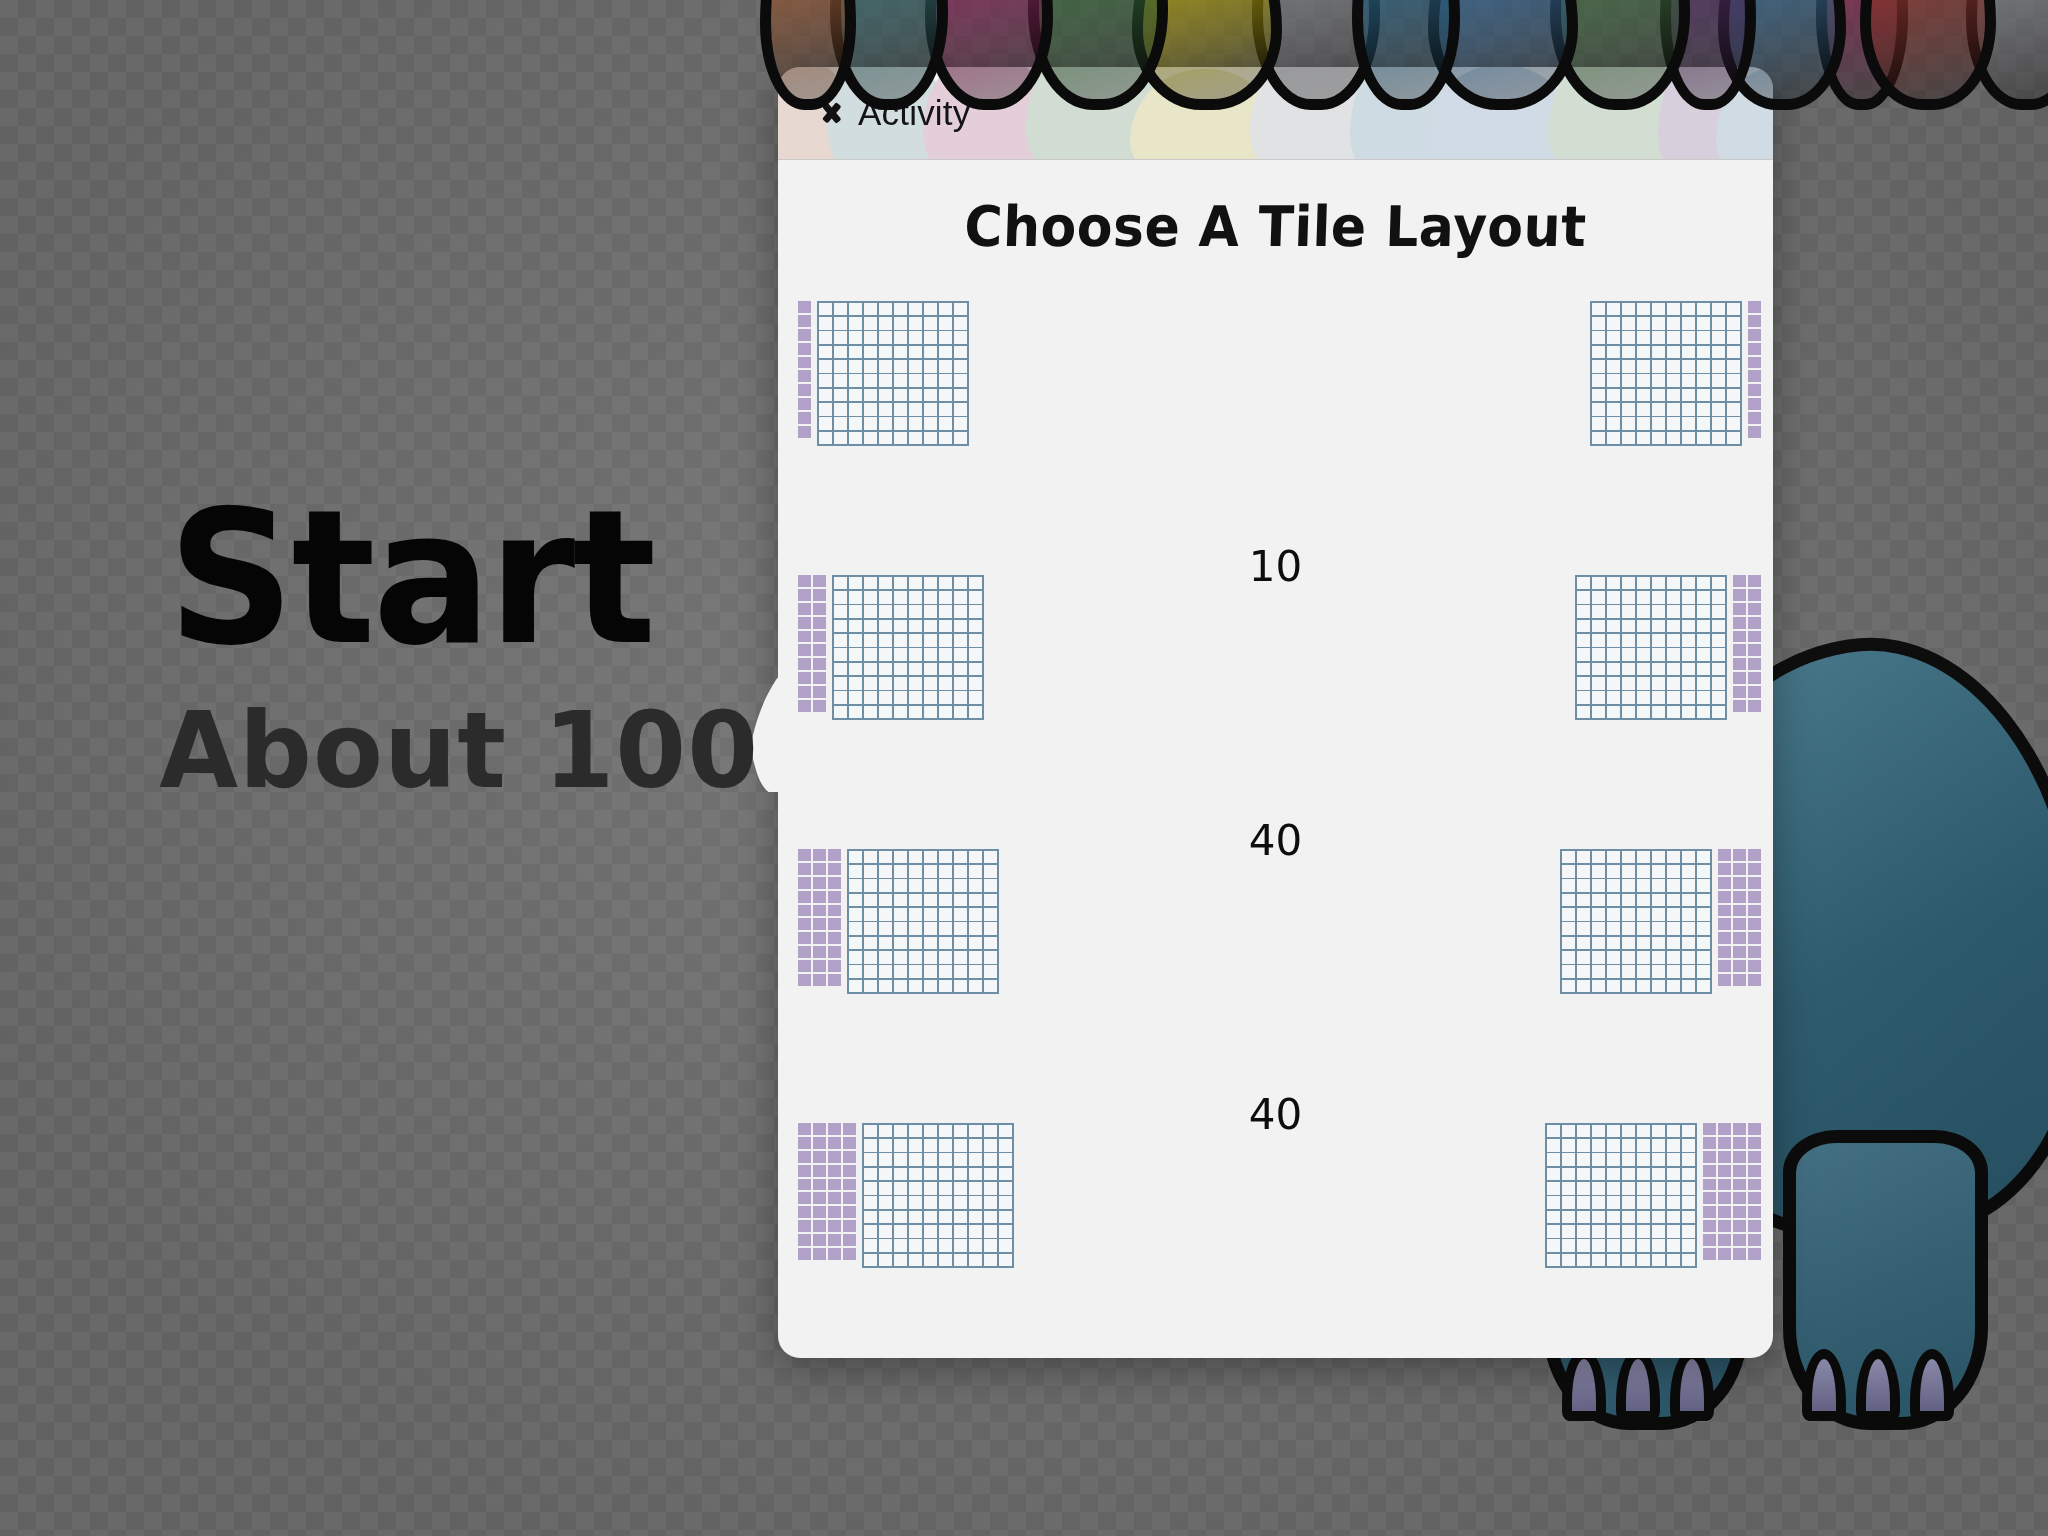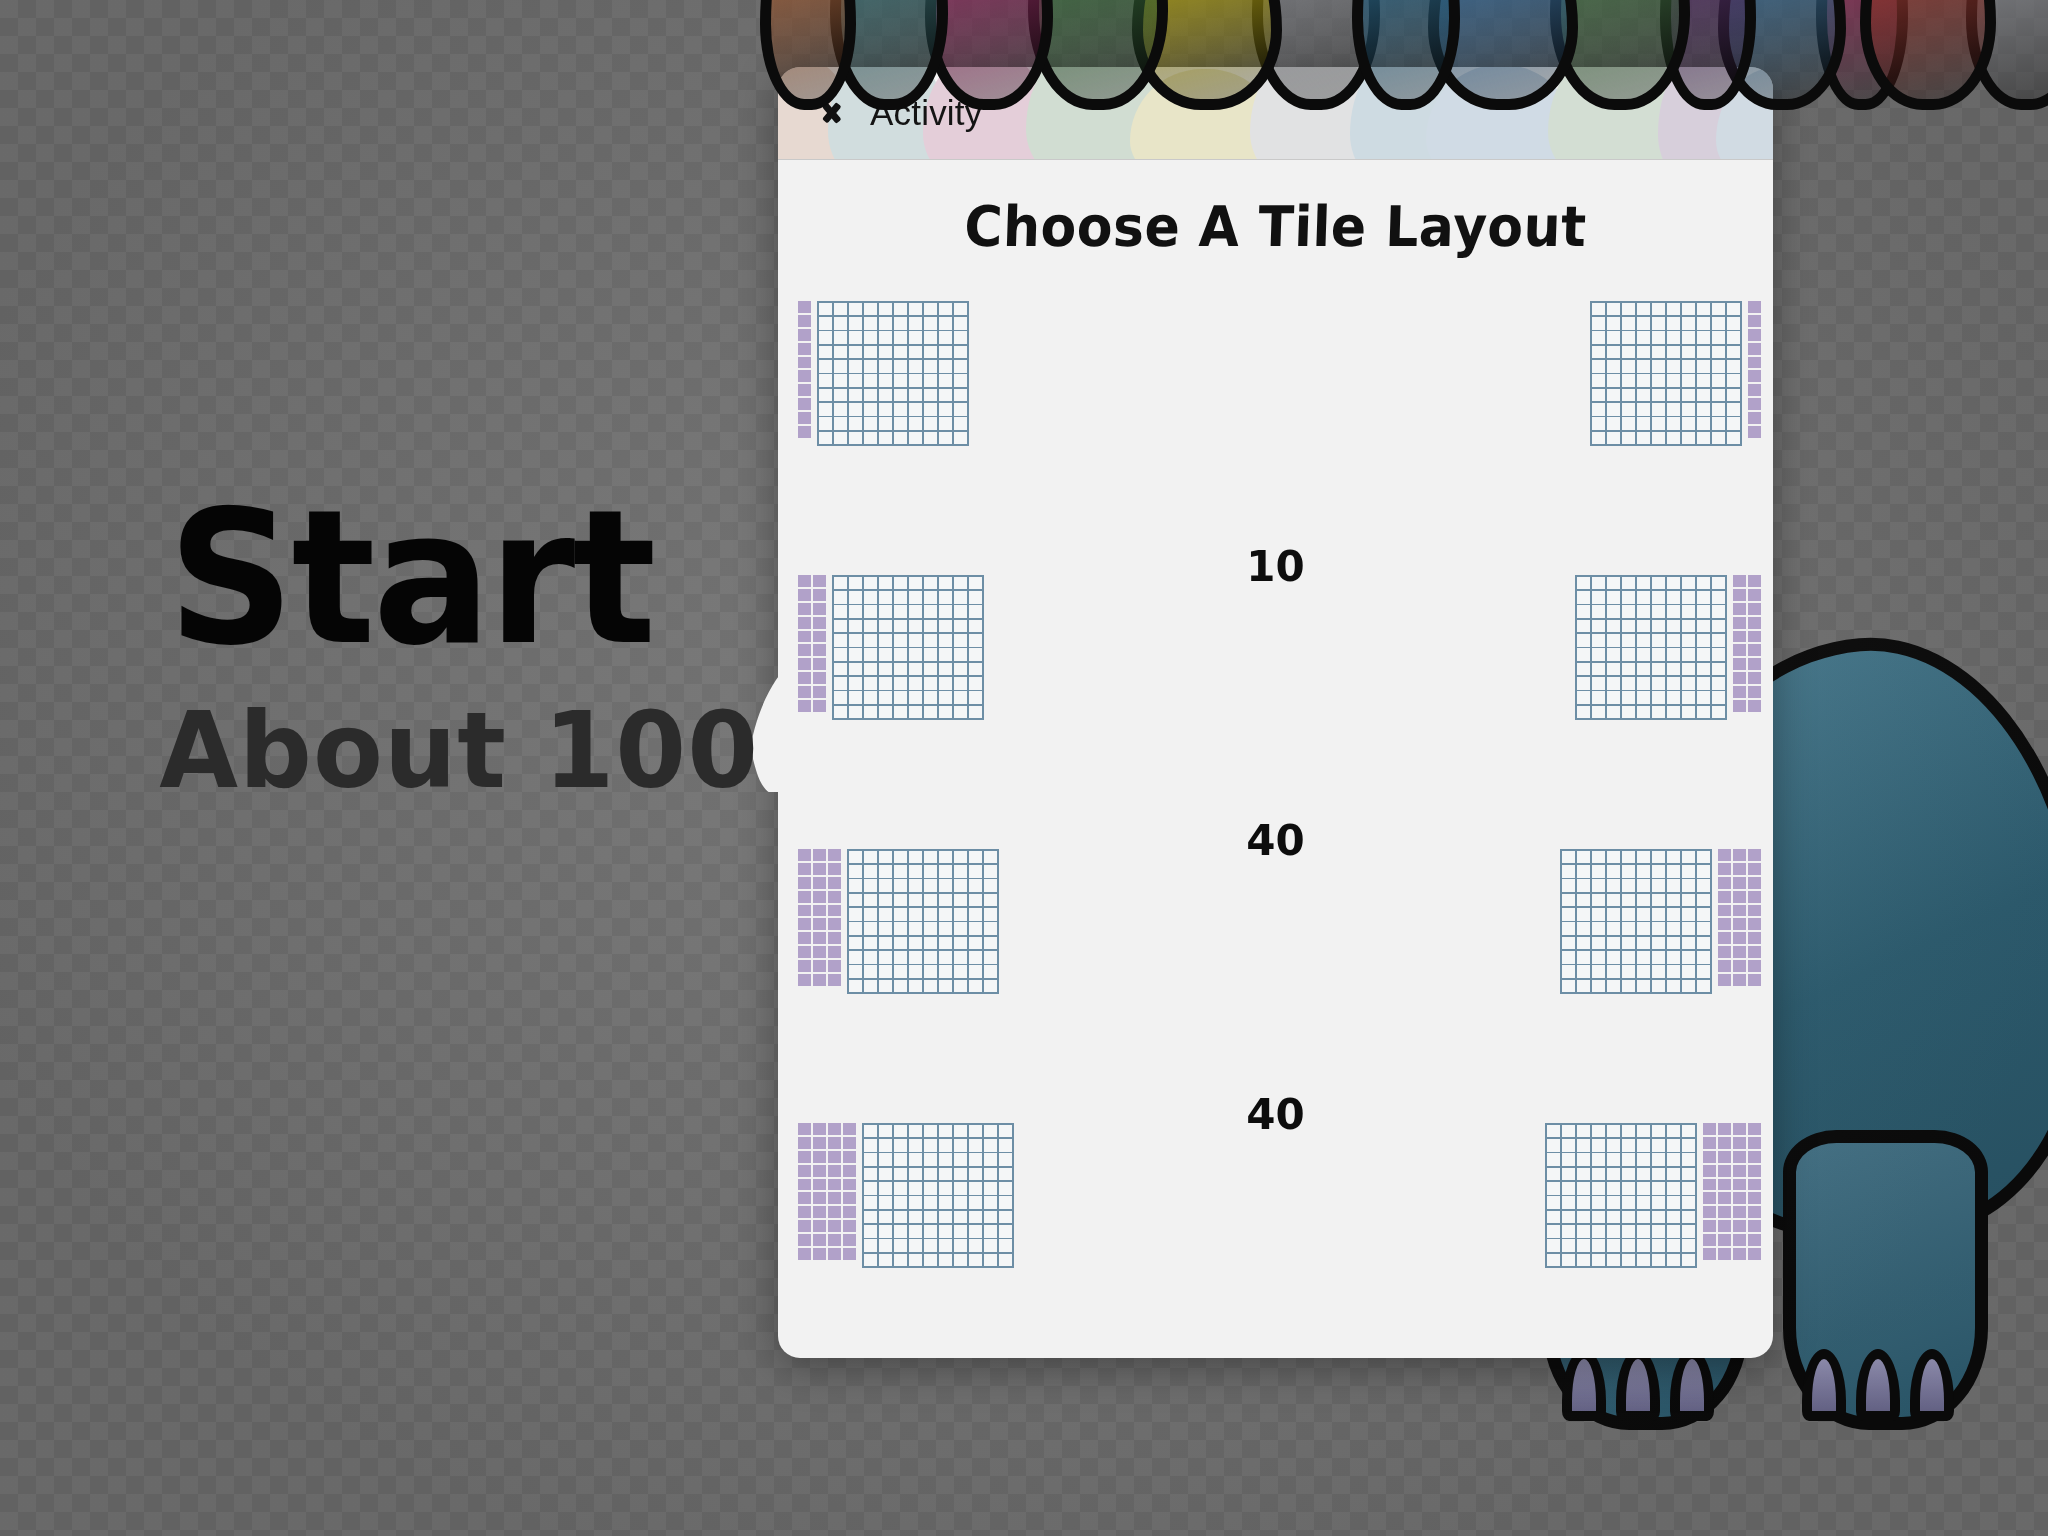--- a/index.html
+++ b/index.html
@@ -48,21 +48,21 @@
   #panel-header{
     position:relative; height:93px;
     background:rgba(247,247,247,.88);
     border-bottom:1px solid #c9c9c9;
     display:flex; align-items:center;
     backdrop-filter:blur(22px);
   }
   #panel-header .bleed{
     position:absolute; inset:0; opacity:.20; pointer-events:none; overflow:hidden;
   }
-  .back-btn{ display:flex; align-items:center; gap:30px;
+  .back-btn{ display:flex; align-items:center; gap:18px;
              margin-left:32px; position:relative; z-index:2; cursor:pointer; background:none; border:none; }
   .chev{ width:30px; height:30px; position:relative; }
   .chev::before,.chev::after{ content:""; position:absolute; left:12px;
      width:7px; height:22px; background:#111; border-radius:2px; }
   .chev::before{ top:-1px; transform:rotate(40deg); transform-origin:bottom left;}
   .chev::after{ top:9px; transform:rotate(-40deg); transform-origin:top left;}
   .back-label{ font-family:"Liberation Sans", sans-serif; font-size:35px; color:#141414; letter-spacing:.2px;}
 
   
   .notch{
@@ -96,21 +96,21 @@
 
   
   .tens{ display:flex; gap:2px; }
   .tens .col{ display:grid; grid-template-rows:repeat(10,1fr); gap:2px; }
   .tens .col u{ display:block; width:13px; height:11.9px;
                 background:#b1a1c9; text-decoration:none; }
 
   .row-label{
     position:absolute; left:50%; transform:translateX(-50%);
     bottom:-16px;
-    font-family:"DejaVu Sans", sans-serif; font-size:42px; font-weight:700; color:#0d0d0d;
+    font-family:"DejaVu Sans", sans-serif; font-size:42px; font-weight:400; color:#0d0d0d;
   }
 
   
   .bg-title{
     position:absolute; left:155px; top:470px; z-index:1;
     font-family:"DejaVu Sans", sans-serif; font-weight:700; font-size:185px;
     color:#050505; letter-spacing:-3px; transform:scaleX(.95);
   }
   .bg-sub{
     position:absolute; left:150px; top:690px; z-index:1;

